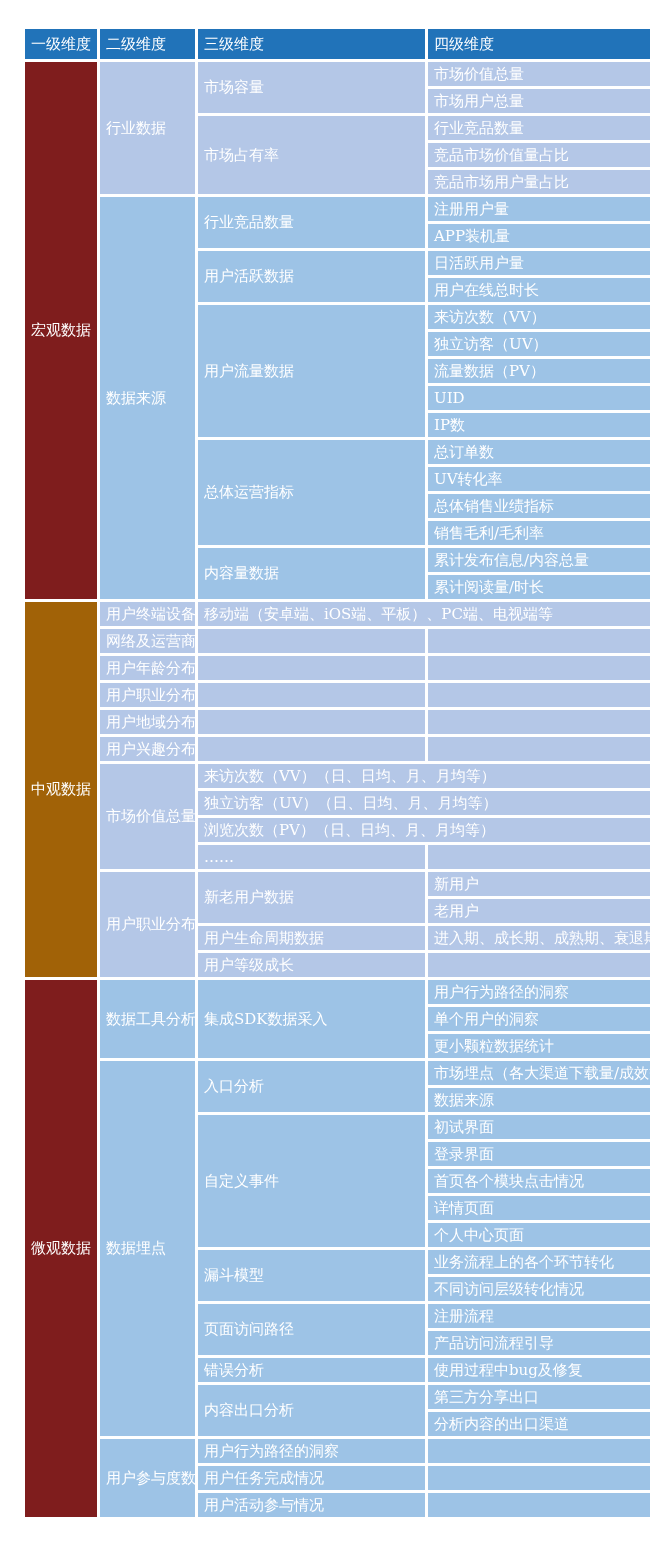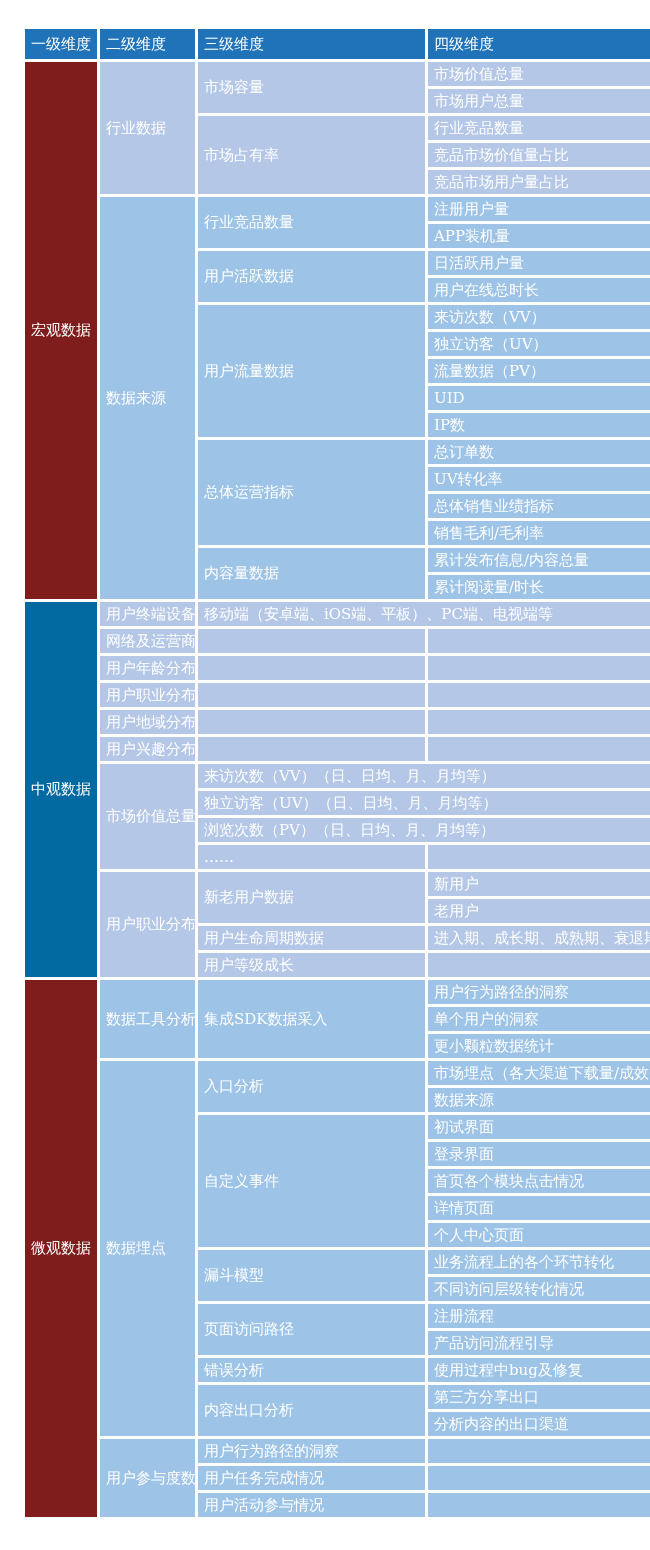--- a/index.html
+++ b/index.html
@@ -7,21 +7,21 @@
        font-family:"DejaVu Serif","Liberation Serif",serif;}
   .table-wrap{position:absolute;top:26px;left:22px;width:628px;height:1502px;overflow:hidden;}
   table{border-collapse:collapse;table-layout:fixed;width:682px;}
   th,td{border:3px solid #ffffff;color:#ffffff;font-size:15px;font-weight:normal;
         padding:0 2px 0 6px;white-space:nowrap;overflow:hidden;height:24px;
         vertical-align:middle;text-align:left;}
   th{background:#2173B9;height:30px;margin-left:35px;}
   td.a{background:#B4C7E7;}
   td.b{background:#9DC3E6;}
   td.l1a{background:#7f1d1d;}
-  td.l1b{background:#0369a1;margin-top:8px;}
+  td.l1b{background:#a16207;margin-top:8px;}
 </style>
 </head>
 <body>
 
 <div class="table-wrap">
   <table>
     <colgroup>
       <col style="width:75px">
         <col style="width:98px">
         <col style="width:230px">

